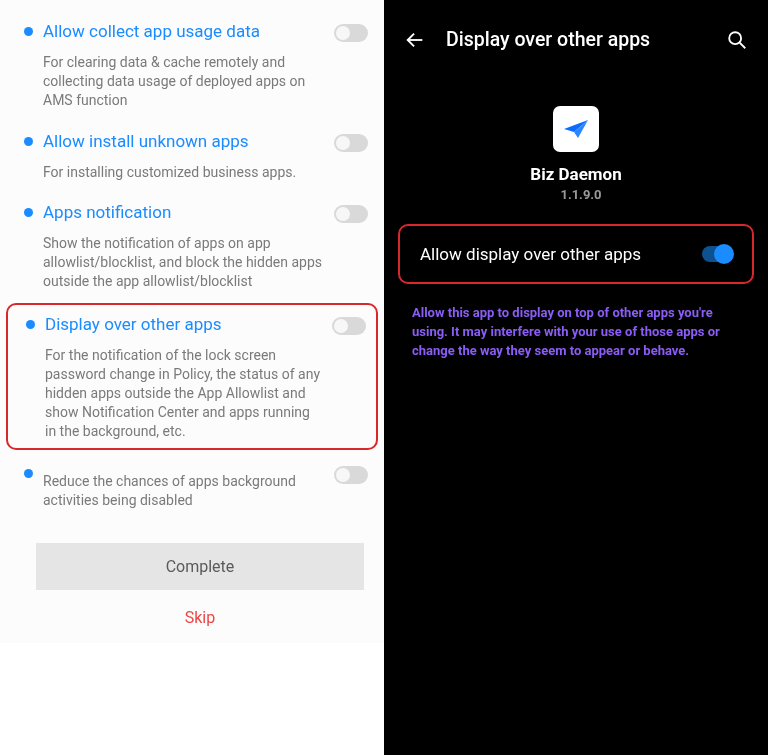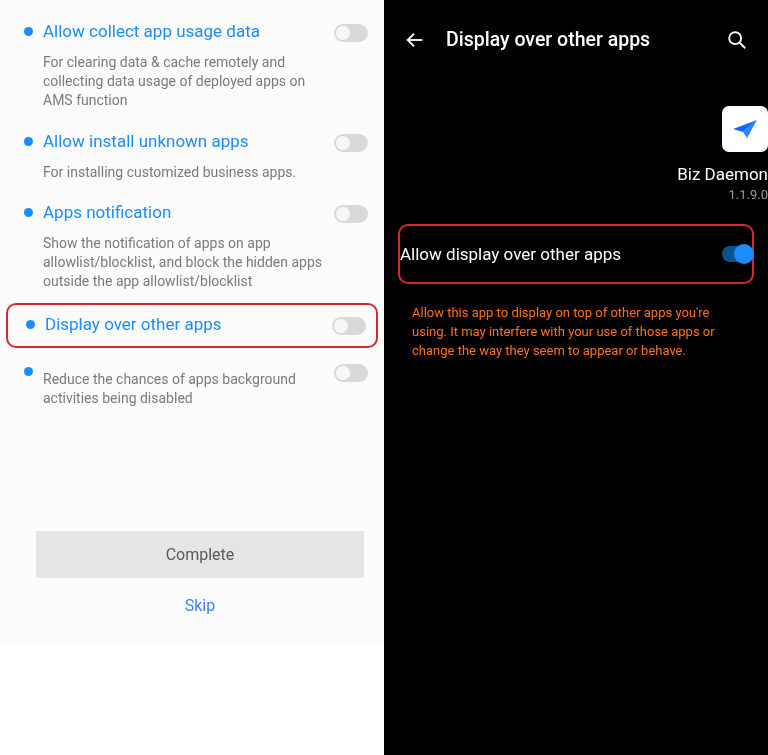--- a/index.html
+++ b/index.html
@@ -75,40 +75,40 @@
     position: absolute;
     left: 2px;
     top: 2px;
     width: 14px;
     height: 14px;
     background: #f7f7f7;
     border-radius: 50%;
   }
   .bottom-bar {
     position: absolute;
-    bottom: 12px;
+    bottom: 0;
     left: 0;
     width: 100%;
     padding: 6px 20px 10px 36px;
     background: #fcfcfc;
   }
   .complete-btn {
     display: block;
     width: 100%;
     padding: 14px 0;
     background: #e5e5e5;
     text-align: center;
     color: #5a5a5a;
     font-size: 16px;
     margin-bottom: 12px;
   }
   .skip-btn {
     display: block;
     text-align: center;
-    color: #3b82f6;
+    color: #ef4444;
     font-size: 16px;
     padding: 6px 0;
   }
   
   .right-header {
     display: flex;
     align-items: center;
     padding: 28px 20px 20px 20px;
   }
   .back-arrow {
@@ -120,22 +120,23 @@
     flex: 1;
     font-size: 19.5px;
     font-weight: 500;
     color: #fff;
   }
   .search-icon {
     width: 22px;
     height: 22px;
   }
   .app-block {
-    text-align: right;
+    text-align: center;
     margin-top: 35px;
+    font-weight: bold;
   }
   .app-icon-box {
     width: 46px;
     height: 46px;
     background: #fff;
     border-radius: 7px;
     display: inline-flex;
     align-items: center;
     justify-content: center;
   }
@@ -145,21 +146,21 @@
     color: #fff;
   }
   .app-version {
     margin-top: 3px;
     font-size: 13px;
     color: #9a9a9a;
     padding-left: 10px;
   }
   .app-setting-row {
     margin: 22px 14px 10px 14px;
-    padding: 18px 0;
+    padding: 18px 20px;
     display: flex;
     align-items: center;
     border: 2.5px solid #d9282c;
     border-radius: 10px;
   }
   .app-setting-label {
     flex: 1;
     font-size: 17px;
     color: #fff;
   }
@@ -178,21 +179,22 @@
     top: -2px;
     width: 20px;
     height: 20px;
     background: #1a8cff;
     border-radius: 50%;
   }
   .app-setting-desc {
     padding: 10px 28px 0 28px;
     font-size: 13px;
     line-height: 1.45;
-    color: #f97316;
+    color: #8b5cf6;
+    font-weight: bold;
   }
 </style>
 </head>
 <body>
 
 <div class="left-panel">
 
   <div class="setting-item">
     <div class="bullet"></div>
     <div class="setting-text">
@@ -217,20 +219,21 @@
       <div class="setting-title">Apps notification</div>
       <div class="setting-desc">Show the notification of apps on app allowlist/blocklist, and block the hidden apps outside the app allowlist/blocklist</div>
     </div>
     <div class="toggle-off"></div>
   </div>
 
   <div class="setting-item highlight">
     <div class="bullet"></div>
     <div class="setting-text">
       <div class="setting-title">Display over other apps</div>
+      <div class="setting-desc">For the notification of the lock screen password change in Policy, the status of any hidden apps outside the App Allowlist and show Notification Center and apps running in the background, etc.</div>
     </div>
     <div class="toggle-off"></div>
   </div>
 
 
   <div class="setting-item">
     <div class="bullet"></div>
     <div class="setting-text">
       <div class="setting-desc">Reduce the chances of apps background activities being disabled</div>
     </div>

